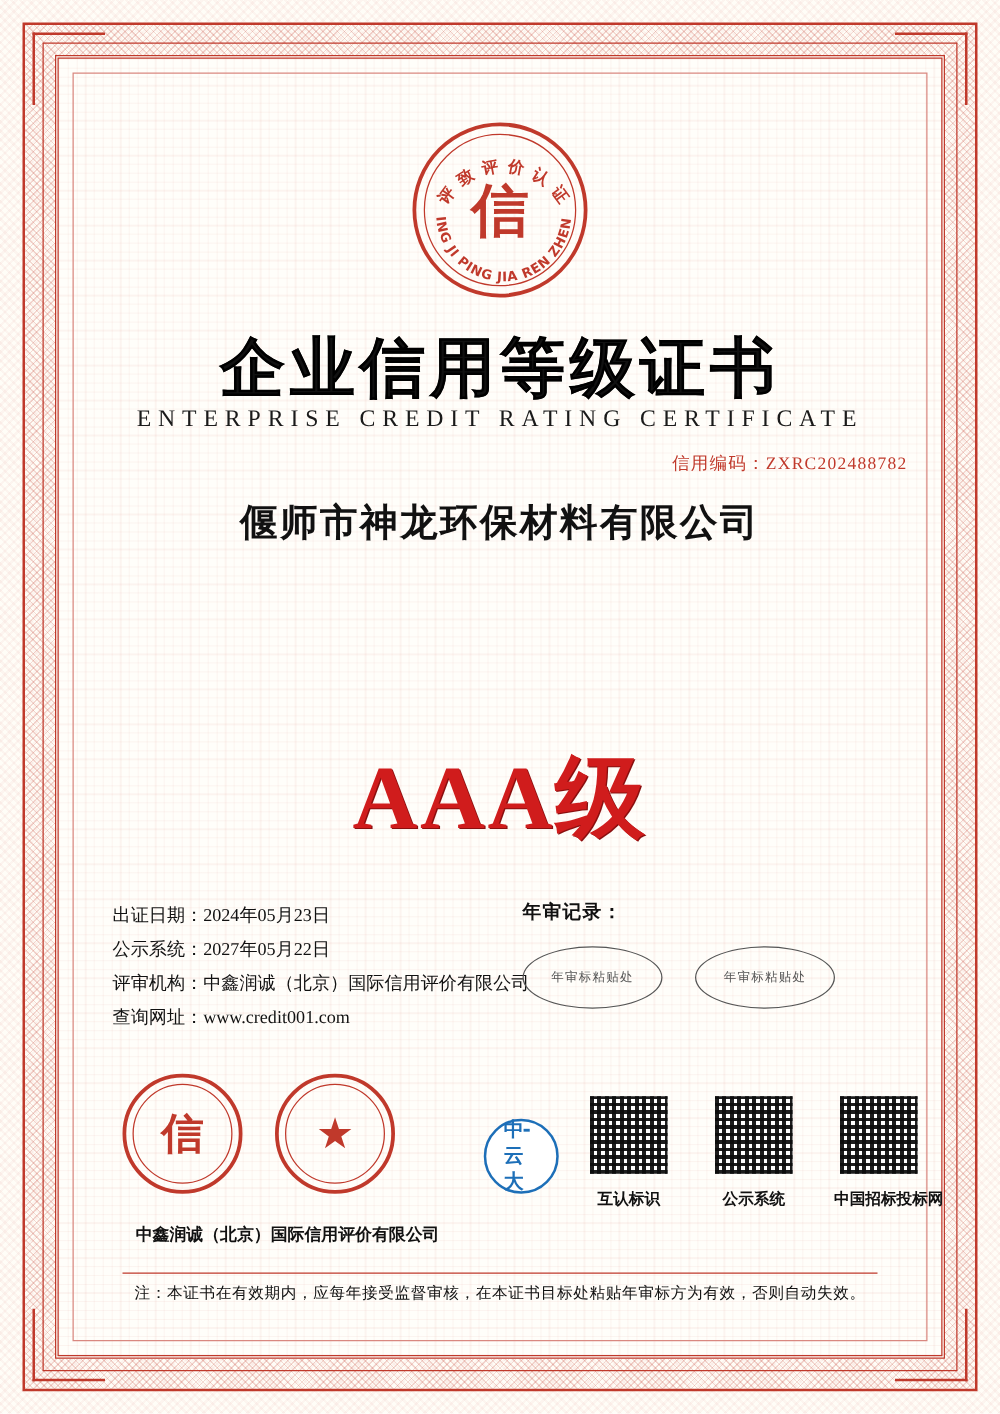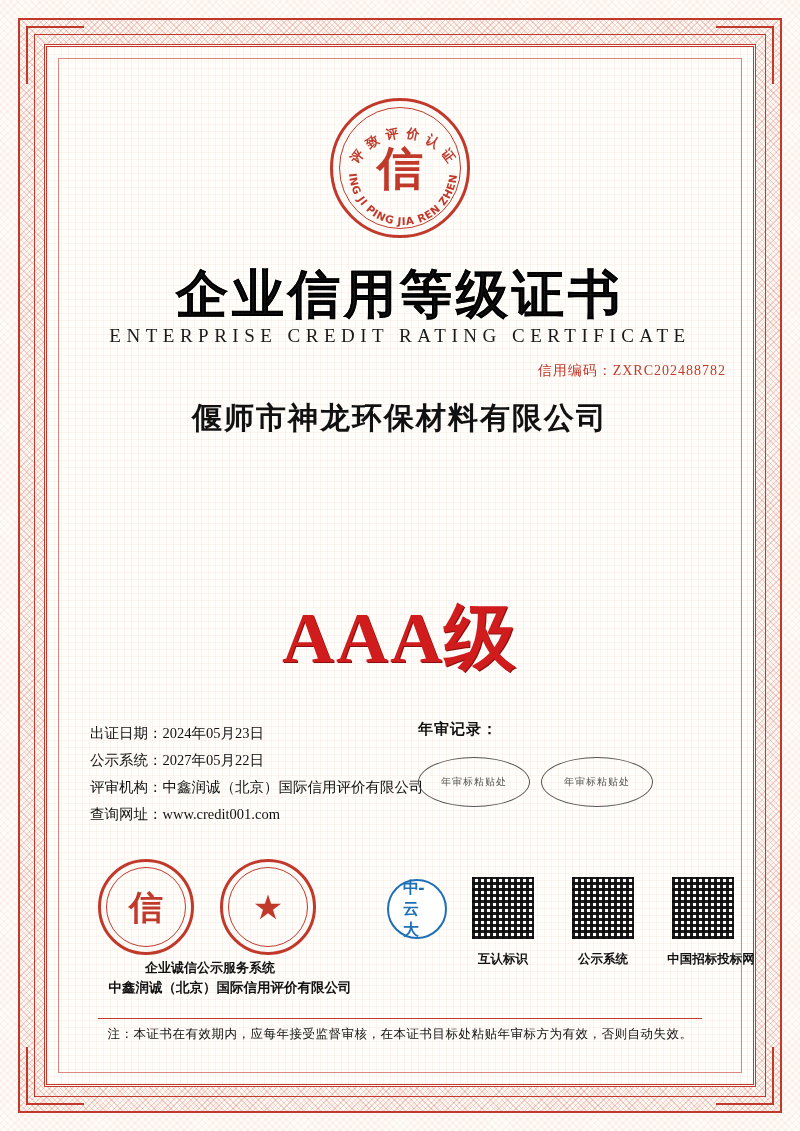--- a/index.html
+++ b/index.html
@@ -143,21 +143,21 @@
   }
   .info .lbl{font-weight:normal;}
   .info .url{margin-left:60px;display:block;}
   .annual{
     position:absolute;left:348px;top:650px;width:290px;
   }
   .annual-title{
     font-size:15px;font-weight:bold;color:#111;letter-spacing:1px;
     font-family:"DejaVu Sans","Liberation Sans",sans-serif;
   }
-  .stamp-row{display:flex;gap:11px;margin-top:18px;}
+  .stamp-row{display:flex;gap:26px;margin-top:18px;}
   .stamp-oval{
     width:110px;height:48px;border:1px solid #555;border-radius:50%;
     display:flex;align-items:center;justify-content:center;
     font-size:10px;color:#555;letter-spacing:1px;
     font-family:"DejaVu Sans","Liberation Sans",sans-serif;
   }
 
   
   .footer{
     position:absolute;left:10px;right:10px;bottom:52px;height:150px;
@@ -182,21 +182,21 @@
   }
   .cap1{left:0;width:260px;top:100px;}
   .cap2{left:0;width:300px;top:120px;font-size:13.5px;}
 
   .logo-box{
     position:absolute;left:300px;top:20px;width:74px;height:56px;
   }
   .logo-circle{
     width:56px;height:56px;border-radius:50%;
     background:#ffffff;border:2px solid #1d6fb8;
-    position:relative;margin:0 auto;
+    position:relative;margin:16px auto;
   }
   .logo-circle .l1{
     position:absolute;left:50%;top:50%;transform:translate(-50%,-50%);
     color:#1d6fb8;font-size:16px;font-weight:bold;letter-spacing:-1px;
   }
   .qr{
     position:absolute;top:18px;width:62px;height:62px;
     background:#fff;
   }
   .qr-inner{
@@ -300,21 +300,20 @@
 
     <div class="footer">
 
       <div class="seal seal1">
         <span class="seal-mark">信</span>
       </div>
       <div class="seal seal2">
         <span class="seal-mark">★</span>
       </div>
 
-      <div class="seal-caption cap1">企业诚信公示服务系统</div>
       <div class="seal-caption cap2">中鑫润诚（北京）国际信用评价有限公司</div>
 
       <div class="logo-box">
         <div class="logo-circle">
           <span class="l1">中-云大</span>
         </div>
       </div>
 
       <div class="qr qr1">
           <div class="qr-inner"></div>

